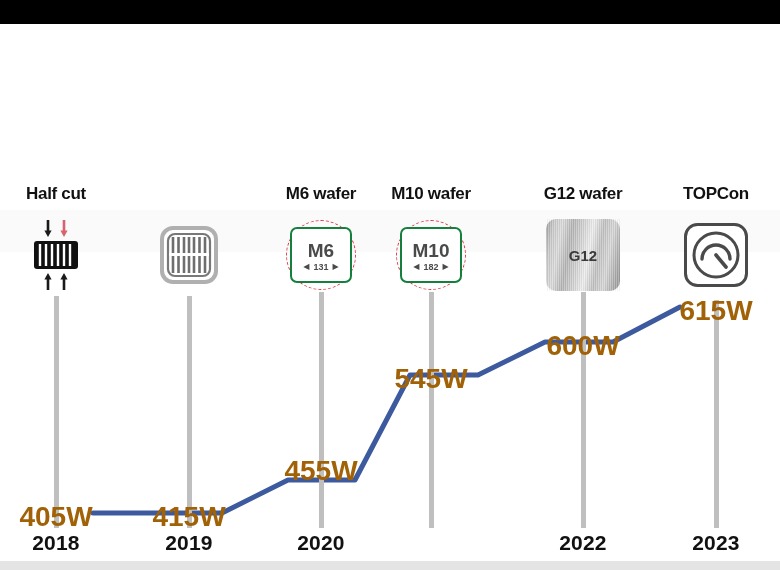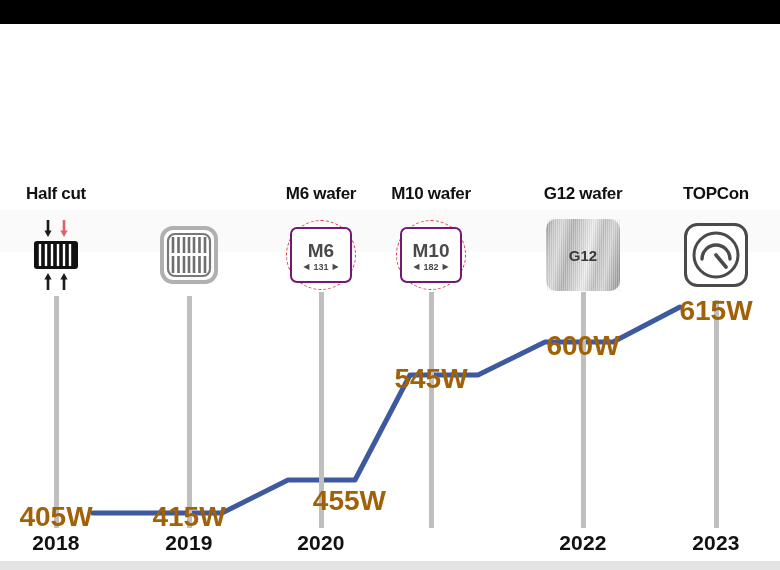--- a/index.html
+++ b/index.html
@@ -116,21 +116,21 @@
     transform:translate(-50%,-50%);
     width:70px; height:70px;
     border:1.6px dashed #e0353f;
     border-radius:50%;
     box-sizing:border-box;
   }
   .wafer-box {
     position:relative;
     width:62px; height:56px;
     background:#ffffff;
-    border:2px solid #701a75;
+    border:2px solid #15803d;
     border-radius:7px;
     box-sizing:border-box;
     display:flex; flex-direction:column;
     align-items:center; justify-content:center;
   }
   .wafer-code {
     font-size:19px; font-weight:bold; color:#4a4a4a;
     line-height:1; margin-top:2px;
   }
   .wafer-dim-row {
@@ -247,21 +247,21 @@
           <div class="wafer-code">M6</div>
           <div class="wafer-dim-row">
             <span class="arrow-l">◀</span>
             <span class="wafer-dim">131</span>
             <span class="arrow-r">▶</span>
           </div>
         </div>
       </div>
     </div>
     <div class="col-pin" style="top:292px;height:236px;"></div>
-    <div class="col-power" style="top:485px;text-align:right;">455W</div>
+    <div class="col-power" style="top:455px;">455W</div>
     <div class="col-year">2020</div>
   </div>
 
   <div class="col" style="left:366px;">
     <div class="col-title">M10 wafer</div>
     <div class="col-icon">
       <div class="wafer-wrap">
         <div class="wafer-dash"></div>
         <div class="wafer-box">
           <div class="wafer-code">M10</div>

